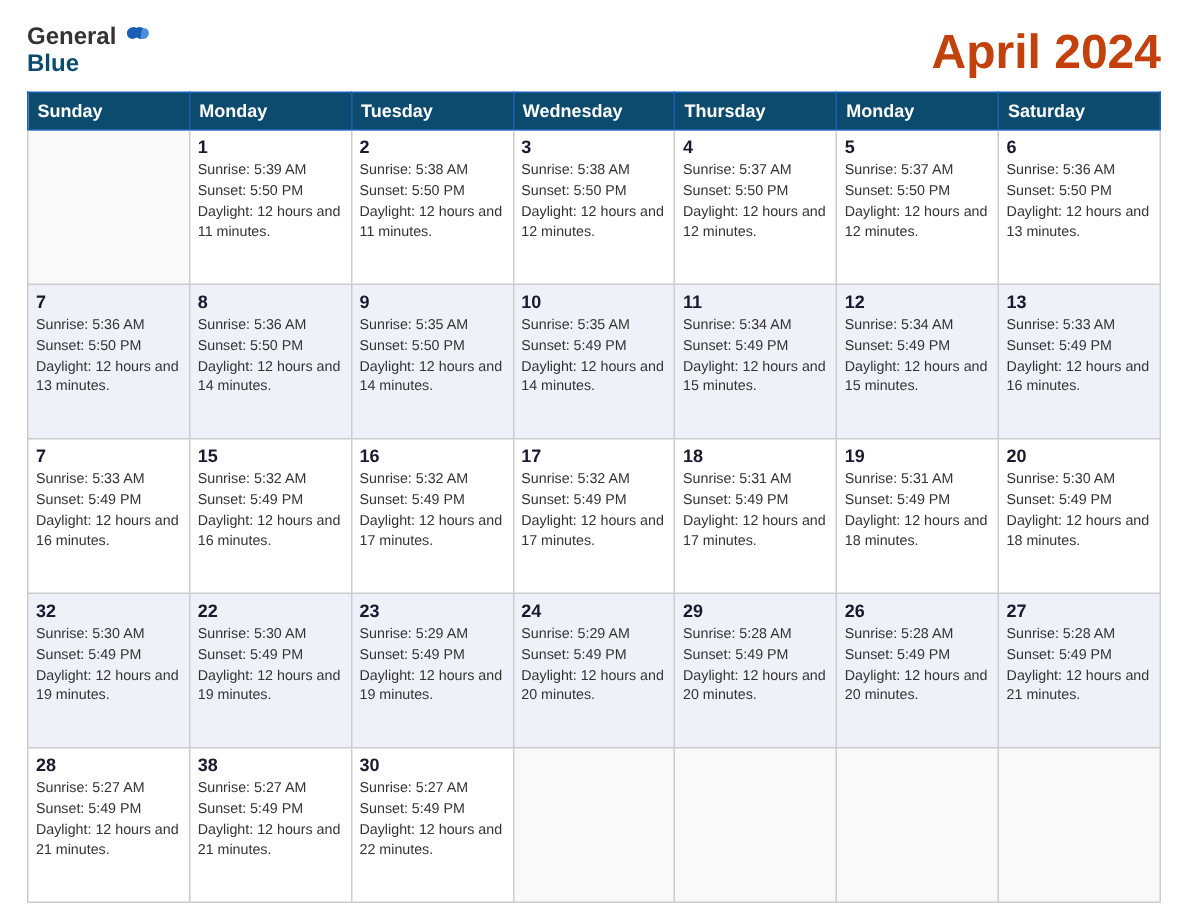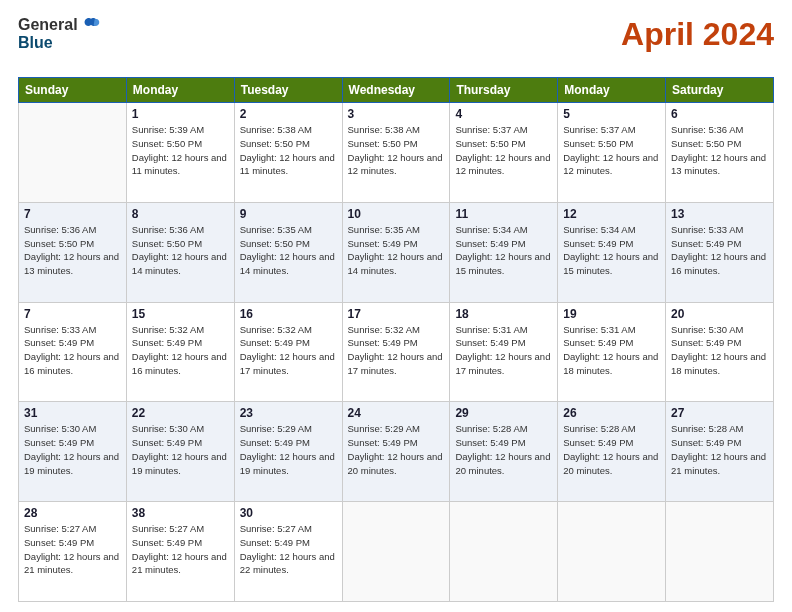--- a/index.html
+++ b/index.html
@@ -14,21 +14,21 @@
       width: 792px;
       height: 612px;
       padding: 16px 18px 10px 18px;
       display: flex;
       flex-direction: column;
     }
     .header {
       display: flex;
       justify-content: space-between;
       align-items: flex-start;
-      margin-bottom: 24px;
+      margin-bottom: 8px;
     }
     .logo {
       display: flex;
       flex-direction: column;
       align-items: flex-start;
     }
     .logo-text {
       display: flex;
       align-items: center;
       gap: 2px;
@@ -61,21 +61,21 @@
       color: #333;
     }
     .calendar {
       flex: 1;
       border: 1px solid #ccc;
       border-collapse: collapse;
       width: 100%;
       table-layout: fixed;
     }
     .calendar th {
-      background: #4d7c0f;
+      background: #0c4a6e;
       color: #fff;
       font-size: 12px;
       font-weight: bold;
       padding: 5px 6px;
       border: 1px solid #1a5fb4;
       text-align: left;
     }
     .calendar td {
       border: 1px solid #ccc;
       vertical-align: top;
@@ -220,21 +220,21 @@
             <span class="day-num">19</span>
             <div class="day-info">Sunrise: 5:31 AM<br>Sunset: 5:49 PM<br>Daylight: 12 hours and 18 minutes.</div>
           </td>
           <td>
             <span class="day-num">20</span>
             <div class="day-info">Sunrise: 5:30 AM<br>Sunset: 5:49 PM<br>Daylight: 12 hours and 18 minutes.</div>
           </td>
         </tr>
         <tr class="row-stripe">
           <td>
-            <span class="day-num">31</span>
+            <span class="day-num">32</span>
             <div class="day-info">Sunrise: 5:30 AM<br>Sunset: 5:49 PM<br>Daylight: 12 hours and 19 minutes.</div>
           </td>
           <td>
             <span class="day-num">22</span>
             <div class="day-info">Sunrise: 5:30 AM<br>Sunset: 5:49 PM<br>Daylight: 12 hours and 19 minutes.</div>
           </td>
           <td>
             <span class="day-num">23</span>
             <div class="day-info">Sunrise: 5:29 AM<br>Sunset: 5:49 PM<br>Daylight: 12 hours and 19 minutes.</div>
           </td>

